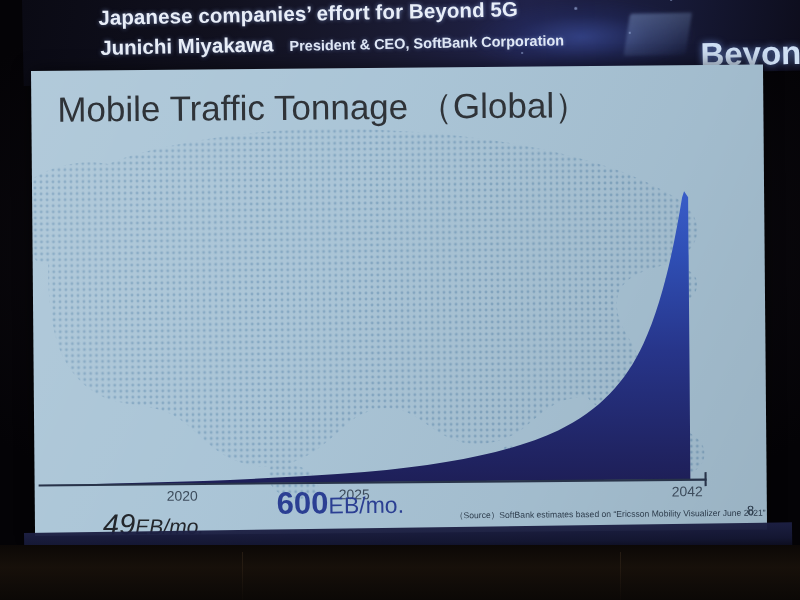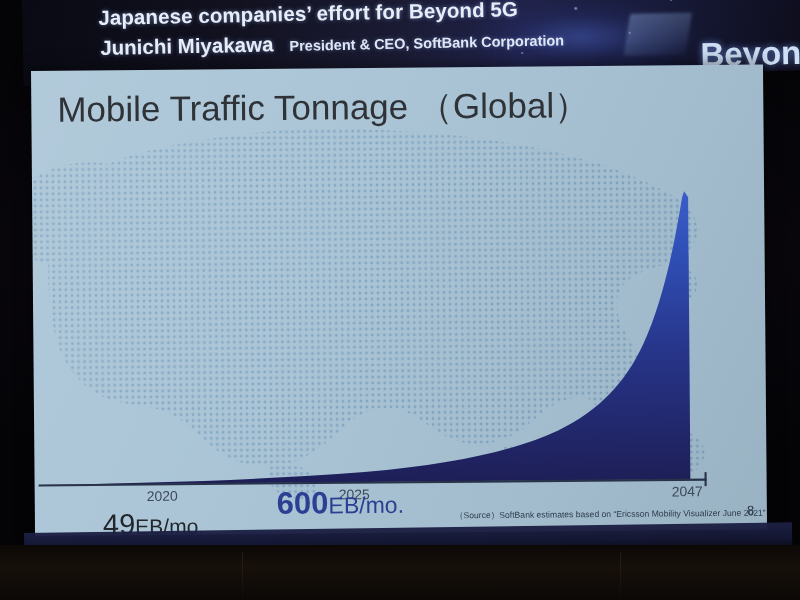--- a/index.html
+++ b/index.html
@@ -171,20 +171,21 @@
     white-space: nowrap;
   }
 
   .lbl-49 {
     position: absolute;
     left: 68px; top: 438px;
     white-space: nowrap;
     color: #23262b;
     display: flex;
     align-items: baseline;
+    font-style: italic;
   }
   .lbl-49 .big { font-size: 29px; }
   .lbl-49 .sm  { font-size: 21px; }
 
   .lbl-700 {
     position: absolute;
     left: 242px; top: 417px;
     white-space: nowrap;
     color: #2b3f93;
     display: flex;
@@ -305,23 +306,23 @@
                C 566,344 592,316 610,278
                C 628,240 640,190 650,132
                L 652,126 L 656,132
                C 656,132 656,414 656,414 Z" fill="url(#curveFill)"></path>
 
       <line x1="4" y1="414.5" x2="672" y2="414.5" stroke="#283349" stroke-width="2.1"></line>
 
       <line x1="671" y1="407" x2="671" y2="421" stroke="#283349" stroke-width="2.1"></line>
     </svg>
 
-    <div class="axis-label" style="left:112px; top:418px;">2020</div>
+    <div class="axis-label" style="left:132px; top:418px;">2020</div>
     <div class="axis-label" style="left:304px; top:418px;">2025</div>
-    <div class="axis-label" style="left:637px; top:418px;">2047</div>
+    <div class="axis-label" style="left:637px; top:418px;">2042</div>
 
     <div class="lbl-49">
       <span class="big">49</span>
       <span class="sm">EB/mo.</span>
     </div>
 
     <div class="lbl-700">
       <span class="big">600</span>
       <span class="sm">EB/mo.</span>
     </div>

